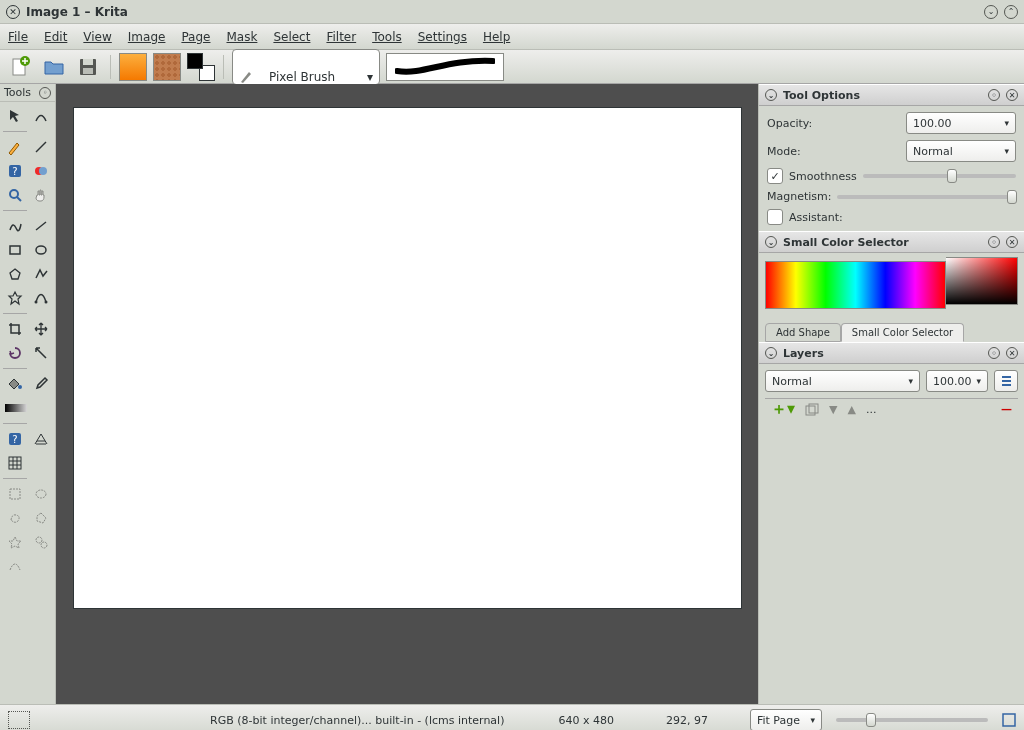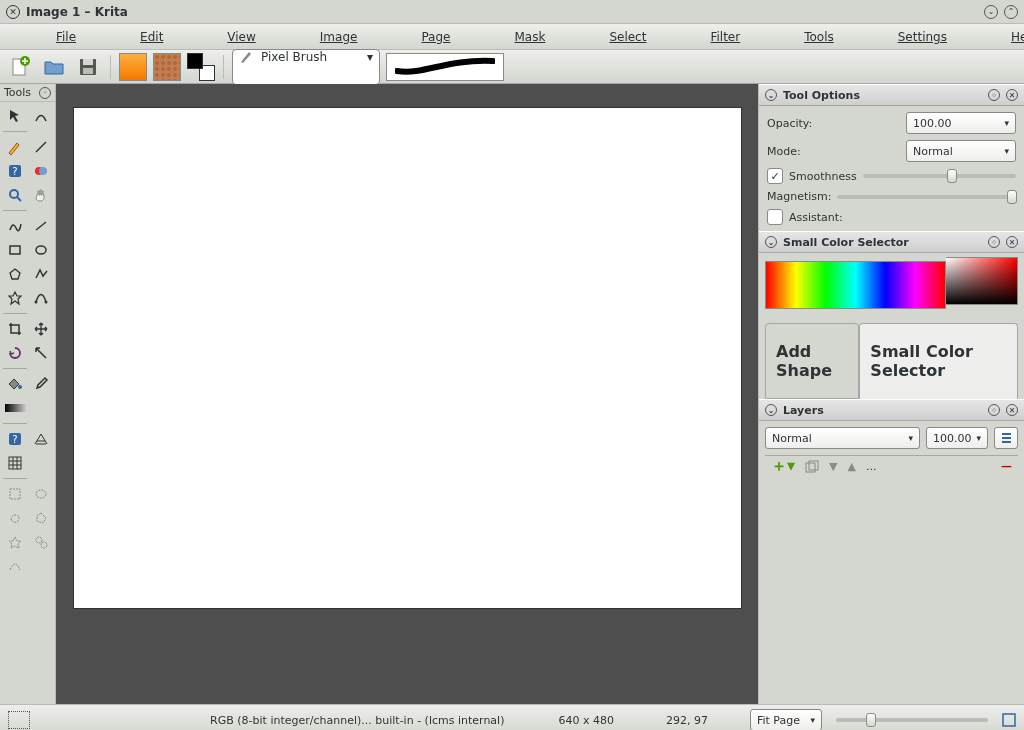--- a/index.html
+++ b/index.html
@@ -3,32 +3,32 @@
 <meta charset="utf-8">
 <style>
 * { box-sizing: border-box; margin: 0; padding: 0; }
 body { font-family: "DejaVu Sans", sans-serif; font-size: 12px; background: #d3d7cf; width: 1024px; height: 730px; overflow: hidden; color: #2e3436; }
 .titlebar { height: 24px; background: #d3d7cf; display: flex; align-items: center; padding: 0 6px; gap: 6px; border-bottom: 1px solid #babdb6; }
 .titlebar .close-icon { width: 14px; height: 14px; border: 1.5px solid #2e3436; border-radius: 50%; display:flex; align-items:center; justify-content:center; font-size:9px; font-weight:bold;}
 .titlebar .title { font-weight: bold; font-size: 12px; }
 .titlebar .spacer { flex: 1; }
 .titlebar .winbtn { width:14px; height:14px; border:1.5px solid #555753; border-radius:50%; display:flex; align-items:center; justify-content:center; font-size:8px;}
 .menubar { height: 26px; background: linear-gradient(#eeeeec,#d3d7cf); display:flex; align-items:center; padding: 0 8px; gap: 16px; border-bottom:1px solid #babdb6;}
-.menubar span { cursor: default; margin-left: 48px; }
+.menubar span { cursor: default; }
 .menubar span u { text-decoration: underline; }
 .toolbar { height: 34px; background: linear-gradient(#eeeeec,#d3d7cf); display:flex; align-items:center; padding: 0 6px; gap: 6px; border-bottom:1px solid #a6a6a6;}
 .tb-btn { width: 28px; height: 28px; display:flex; align-items:center; justify-content:center; border-radius:3px;}
 .tb-sep { width:1px; height:24px; background:#babdb6; margin:0 2px;}
 .swatch { width:28px; height:28px; border:1px solid #888a85;}
 .swatch.orange { background: linear-gradient(#fcaf3e,#f57900); }
 .swatch.cork { background: #c17d4f; background-image: radial-gradient(#b0693b 2px, transparent 2px); background-size:6px 6px; }
 .fgbg { position:relative; width:28px; height:28px;}
 .fgbg .bg { position:absolute; right:0; bottom:0; width:16px; height:16px; background:#fff; border:1px solid #2e3436;}
 .fgbg .fg { position:absolute; left:0; top:0; width:16px; height:16px; background:#000; border:1px solid #2e3436;}
-.brush-select { width: 148px; height: 36px; border:1px solid #888a85; border-radius:4px; background:#fff; display:flex; align-items:flex-start; padding:0 6px; gap:8px; font-size:12px;}
+.brush-select { width: 148px; height: 36px; border:1px solid #888a85; border-radius:4px; background:#fff; display:flex; align-items:flex-end; padding:0 6px; gap:16px; font-size:12px;}
 .brush-select .caret { margin-left:auto; }
 .brush-stroke { width: 118px; height: 28px; border:1px solid #888a85; background:#fff; display:flex; align-items:center; justify-content:center;}
 .brush-stroke svg { width:100px; height:20px; }
 .main { display:flex; height: 620px; }
 .toolbox { width: 56px; background:#d3d7cf; border-right:1px solid #babdb6; display:flex; flex-direction:column; align-items:center;}
 .toolbox-title { width:100%; font-size:11px; padding:2px 4px; display:flex; align-items:center; gap:4px; border-bottom:1px solid #babdb6;}
 .toolbox-grid { display:grid; grid-template-columns: 24px 24px; gap:2px; padding:3px;}
 .tool { width:24px; height:22px; display:flex; align-items:center; justify-content:center; font-size:13px; color:#2e3436;}
 .tool.sep { grid-column: 1 / 3; height:1px; background:#a6a6a6; margin:2px 0;}
 .tool.wide { grid-column: 1/3; }
@@ -43,21 +43,21 @@
 .spin, .combo { height:22px; border:1px solid #888a85; border-radius:3px; background:linear-gradient(#fff,#eeeeec); padding:0 6px; display:flex; align-items:center; font-size:11px;}
 .combo .caret, .spin .caret { margin-left:auto; font-size:9px;}
 .checkbox { width:16px; height:16px; border:1px solid #888a85; border-radius:3px; background:#fff; display:flex; align-items:center; justify-content:center; font-size:11px;}
 .slider { flex:1; height:4px; background:#bbb; border-radius:2px; position:relative;}
 .slider .thumb { position:absolute; top:-5px; width:10px; height:14px; background:linear-gradient(#fff,#d3d7cf); border:1px solid #888a85; border-radius:3px;}
 .hue { height:48px; background: linear-gradient(90deg, #ff0000,#ffff00,#00ff00,#00ffff,#0000ff,#ff00ff,#ff0000); border:1px solid #888a85; margin:4px 0;}
 .color-row { display:flex; gap:0;}
 .color-row .hue { flex:1;}
 .sv { width:72px; height:48px; background: linear-gradient(to bottom, transparent, #000), linear-gradient(to right, #fff, #ff0000); border:1px solid #888a85; border-left:none;}
 .tabs { display:flex; gap:0; margin-top:4px;}
-.tab { padding:18px 10px; border:1px solid #a6a6a6; border-radius:4px 4px 0 0; background:#d3d7cf; font-size:16px;font-weight:bold;}
+.tab { padding:3px 10px; border:1px solid #a6a6a6; border-radius:4px 4px 0 0; background:#d3d7cf; font-size:10px;}
 .tab.active { background:#eeeeec; border-bottom-color:#eeeeec;}
 .layer-box { flex:1; border:1px solid #a6a6a6; background:#fff; margin:4px 0; min-height:240px;}
 .layer-row { height:30px; background:#3584e4; color:#fff; display:flex; align-items:center; padding:0 6px; gap:6px; font-size:11px;}
 .layer-thumb { width:34px; height:26px; background:#fff; border:1px solid #2e3436;}
 .layer-actions { height:22px; display:flex; align-items:center; gap:10px; padding:0 6px; border-top:1px solid #a6a6a6;}
 .statusbar { height:31px; background:linear-gradient(#eeeeec,#d3d7cf); border-top:1px solid #babdb6; display:flex; align-items:center; padding:0 8px; gap:14px; font-size:11px;}
 .statusbar .status-swatch { width:22px; height:18px; border:1px dotted #555753;}
 .statusbar .flex { flex:1;}
 .mini-circle { width:12px;height:12px;border:1px solid #555753;border-radius:50%;display:inline-flex;align-items:center;justify-content:center;font-size:8px;}
 svg { display:block; }

